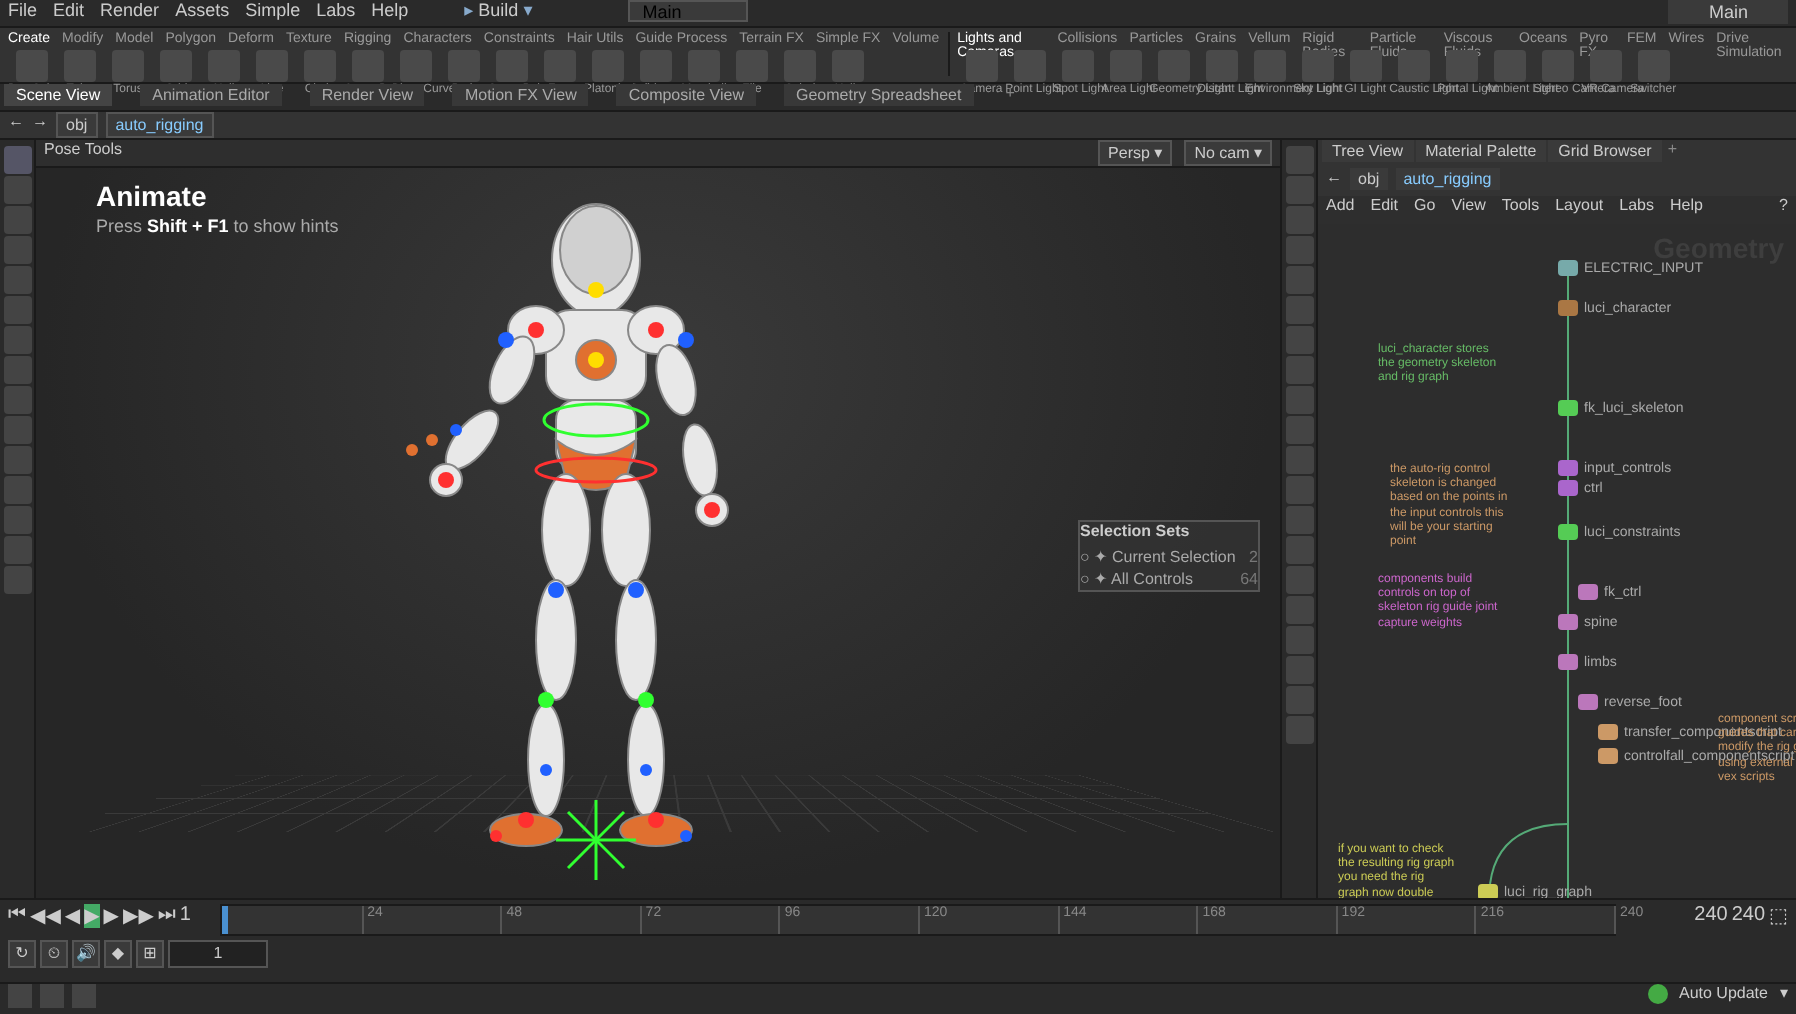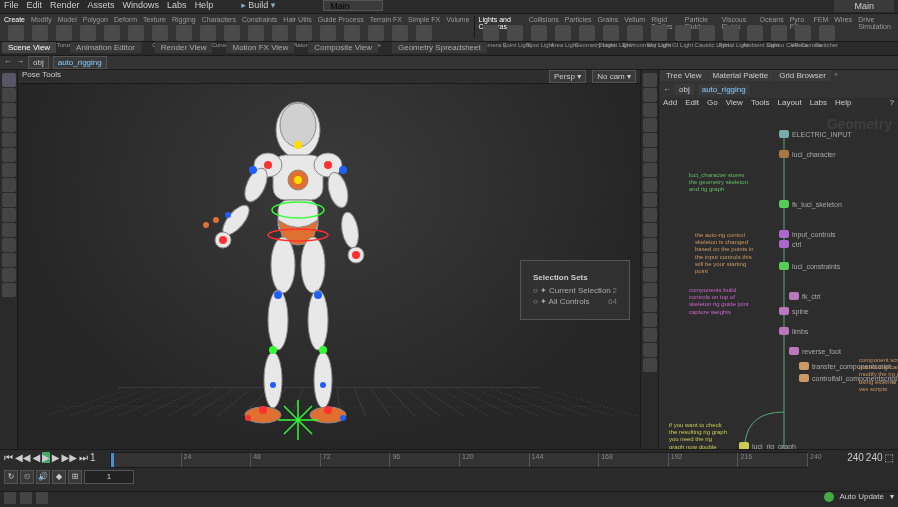--- a/index.html
+++ b/index.html
@@ -41,21 +41,21 @@
 .vp-title{position:absolute;left:30px;top:20px}
 .vp-title h2{font-size:14px;font-weight:bold;color:#fff}
 .vp-title p{font-size:9px;color:#aaa;margin-top:2px}
 .vp-title b{color:#fff}
 
 
 .character{position:absolute;left:160px;top:20px;width:230px;height:360px}
 .grid-floor{position:absolute;bottom:10px;left:50%;width:500px;height:80px;transform:translateX(-50%) perspective(200px) rotateX(70deg);background:repeating-linear-gradient(0deg,transparent 0 19px,#3a3a3a 19px 20px),repeating-linear-gradient(90deg,transparent 0 19px,#3a3a3a 19px 20px)}
 
 
-.selsets{position:absolute;right:10px;top:190px;width:110px;background:rgba(50,50,50,.85);border:1px solid #555;padding:12px;font-size:8px}
+.selsets{position:absolute;right:10px;top:190px;width:91px;background:rgba(50,50,50,.85);border:1px solid #555;padding:0;font-size:8px}
 .selsets h4{font-size:8px;color:#ccc;margin-bottom:3px}
 .selsets .it{padding:1px 0;color:#aaa}
 .selsets .ct{color:#777;float:right}
 
 
 .righttools{width:18px;background:#2a2a2a;border-left:1px solid #1a1a1a;padding-top:2px}
 .righttools .tb{width:14px;height:14px;margin:1px auto;background:#444;border-radius:2px;cursor:pointer}
 
 
 .nodepanel{width:240px;background:#2d2d2d;border-left:1px solid #1a1a1a;display:flex;flex-direction:column}
@@ -85,21 +85,21 @@
 svg{display:block}
 </style>
 </head>
 <body>
 
 <div class="menubar row">
   <span>File</span>
   <span>Edit</span>
   <span>Render</span>
   <span>Assets</span>
-  <span>Windows</span>
+  <span>Simple</span>
   <span>Labs</span>
   <span>Help</span>
   <span style="margin-left:20px;color:#8ac">▸ <span>Build</span> ▾</span>
   <input class="field" value="Main" style="">
   <span style="margin-left:auto;background:#3a3a3a;padding:1px 20px">Main</span>
 </div>
 
 <div class="ribbon row">
   <div class="col" style="gap:0">
     <div class="row" style="gap:6px;font-size:7px;color:#999;height:9px">
@@ -312,20 +312,24 @@
     <div class="tb"></div>
   </div>
 
   <div class="viewport">
     <div class="vp-header row">
       <span>Pose Tools</span>
       <span style="margin-left:auto" class="drop"><span>Persp</span> ▾</span>
       <span class="drop"><span>No cam</span> ▾</span>
     </div>
 
+    <div class="vp-title">
+      <h2>Animate</h2>
+      <p><span>Press </span><b>Shift + F1</b><span> to show hints</span></p>
+    </div>
 
     <div class="grid-floor"></div>
 
     <svg class="character" viewBox="0 0 230 360">
 
       <g fill="#e8e8e8" stroke="#888" stroke-width="1">
         <ellipse cx="120" cy="40" rx="22" ry="28"></ellipse>
         <ellipse cx="120" cy="35" rx="18" ry="22" fill="#d0d0d0"></ellipse>
         <rect x="95" y="65" width="50" height="45" rx="12"></rect>
         <ellipse cx="90" cy="75" rx="14" ry="12"></ellipse>

